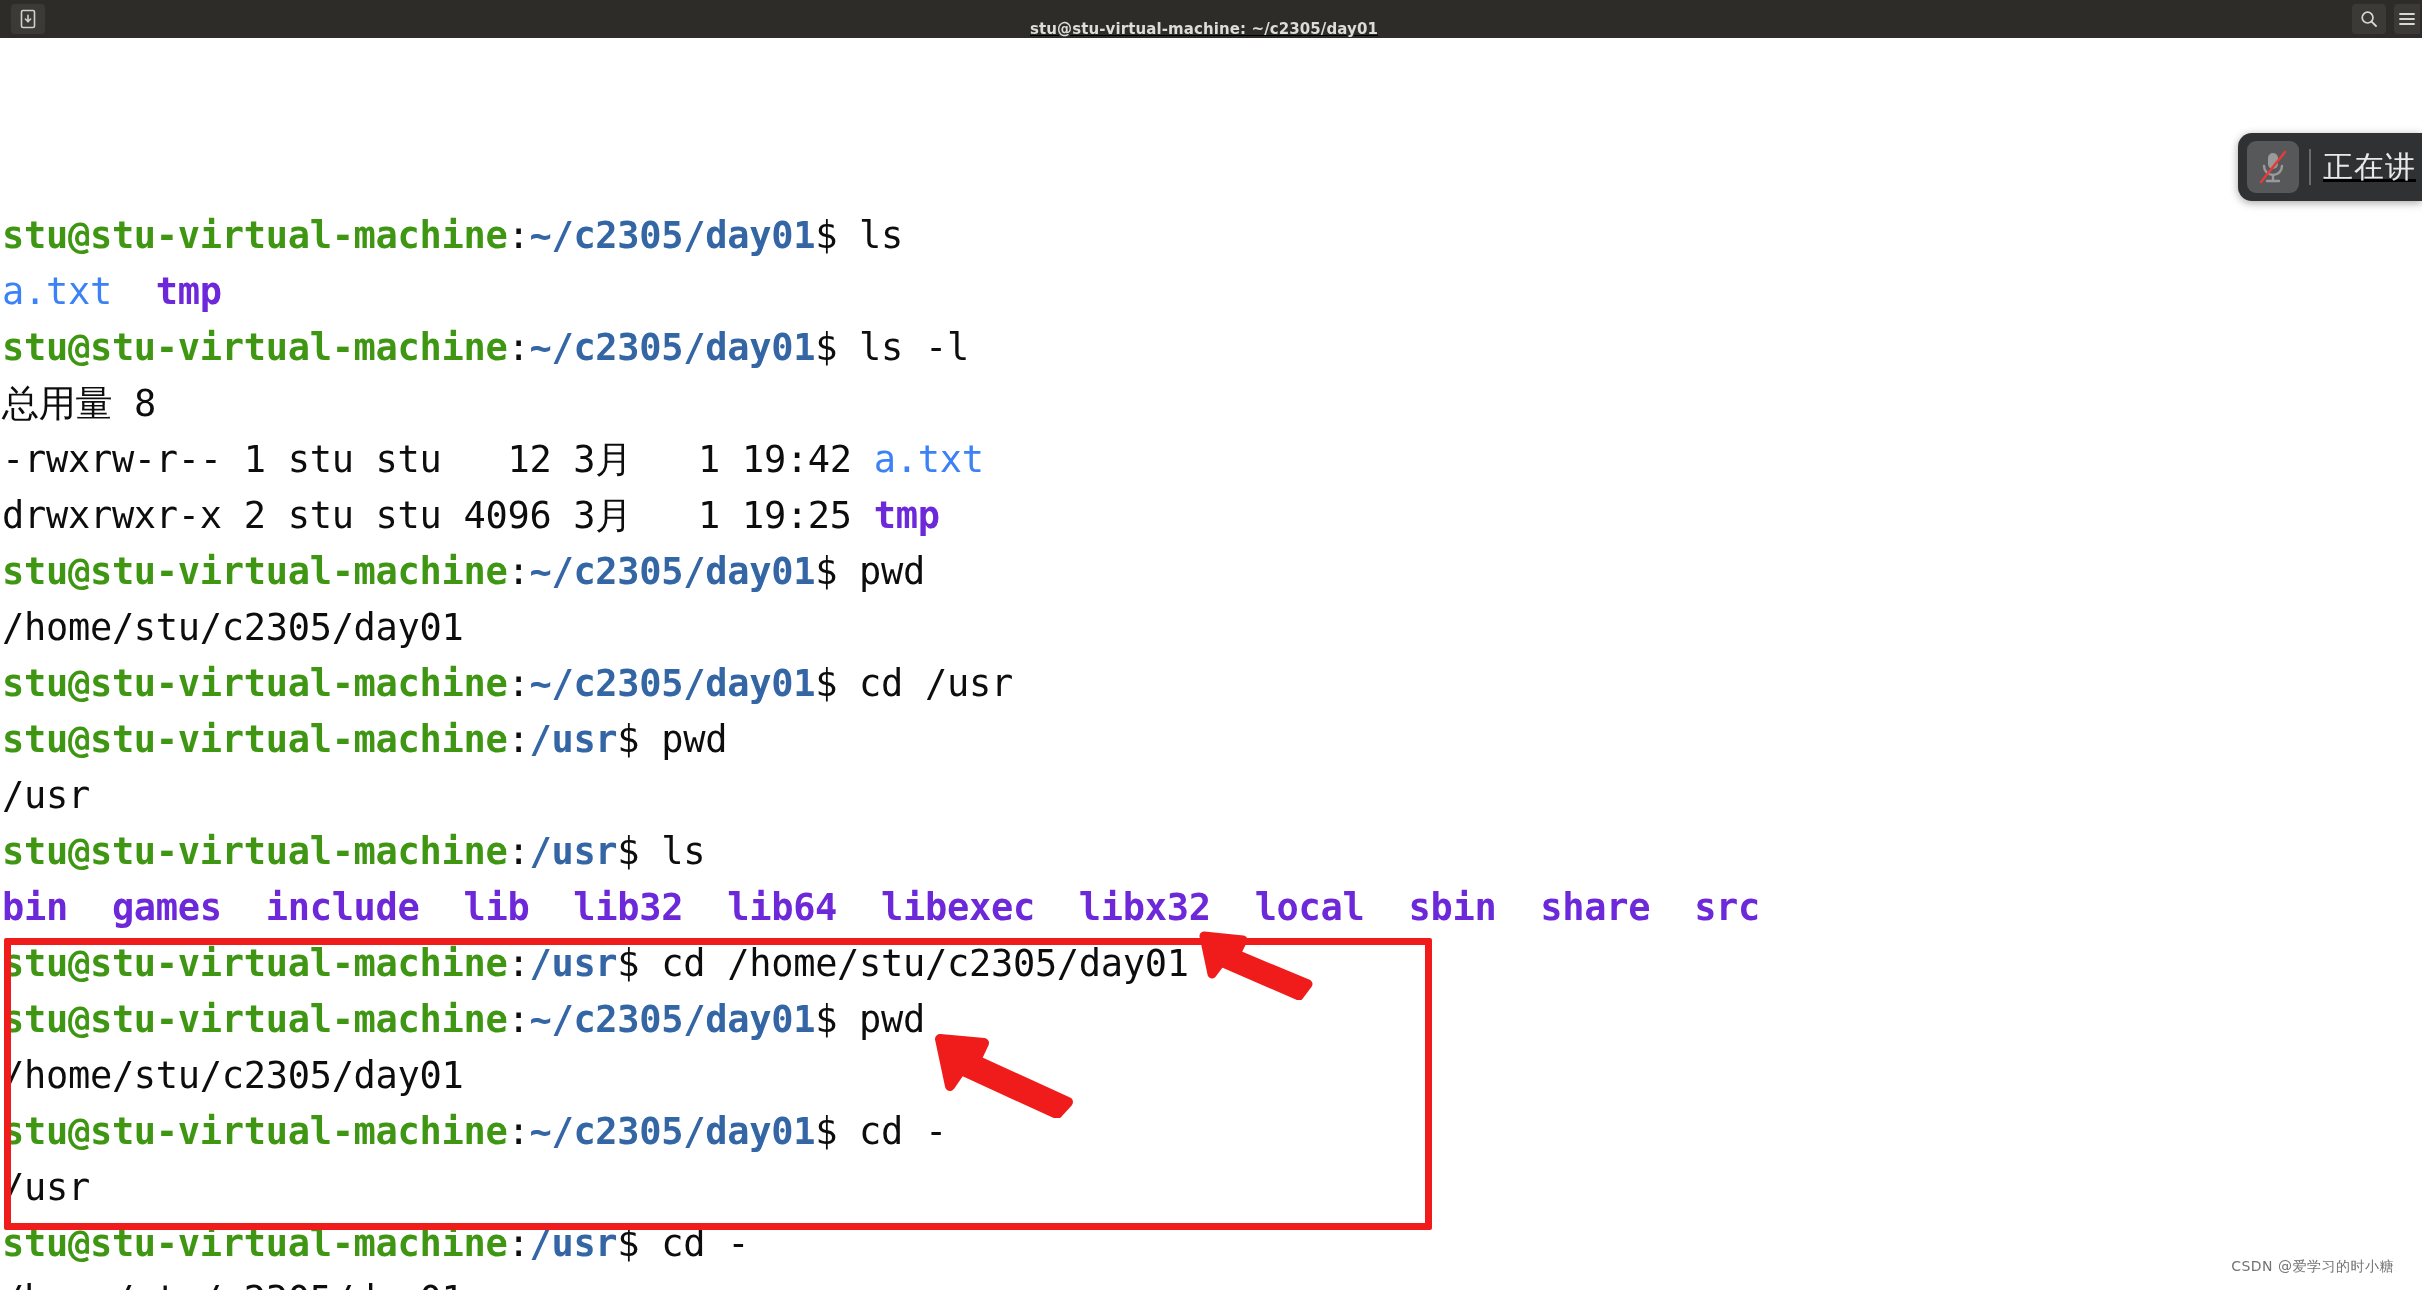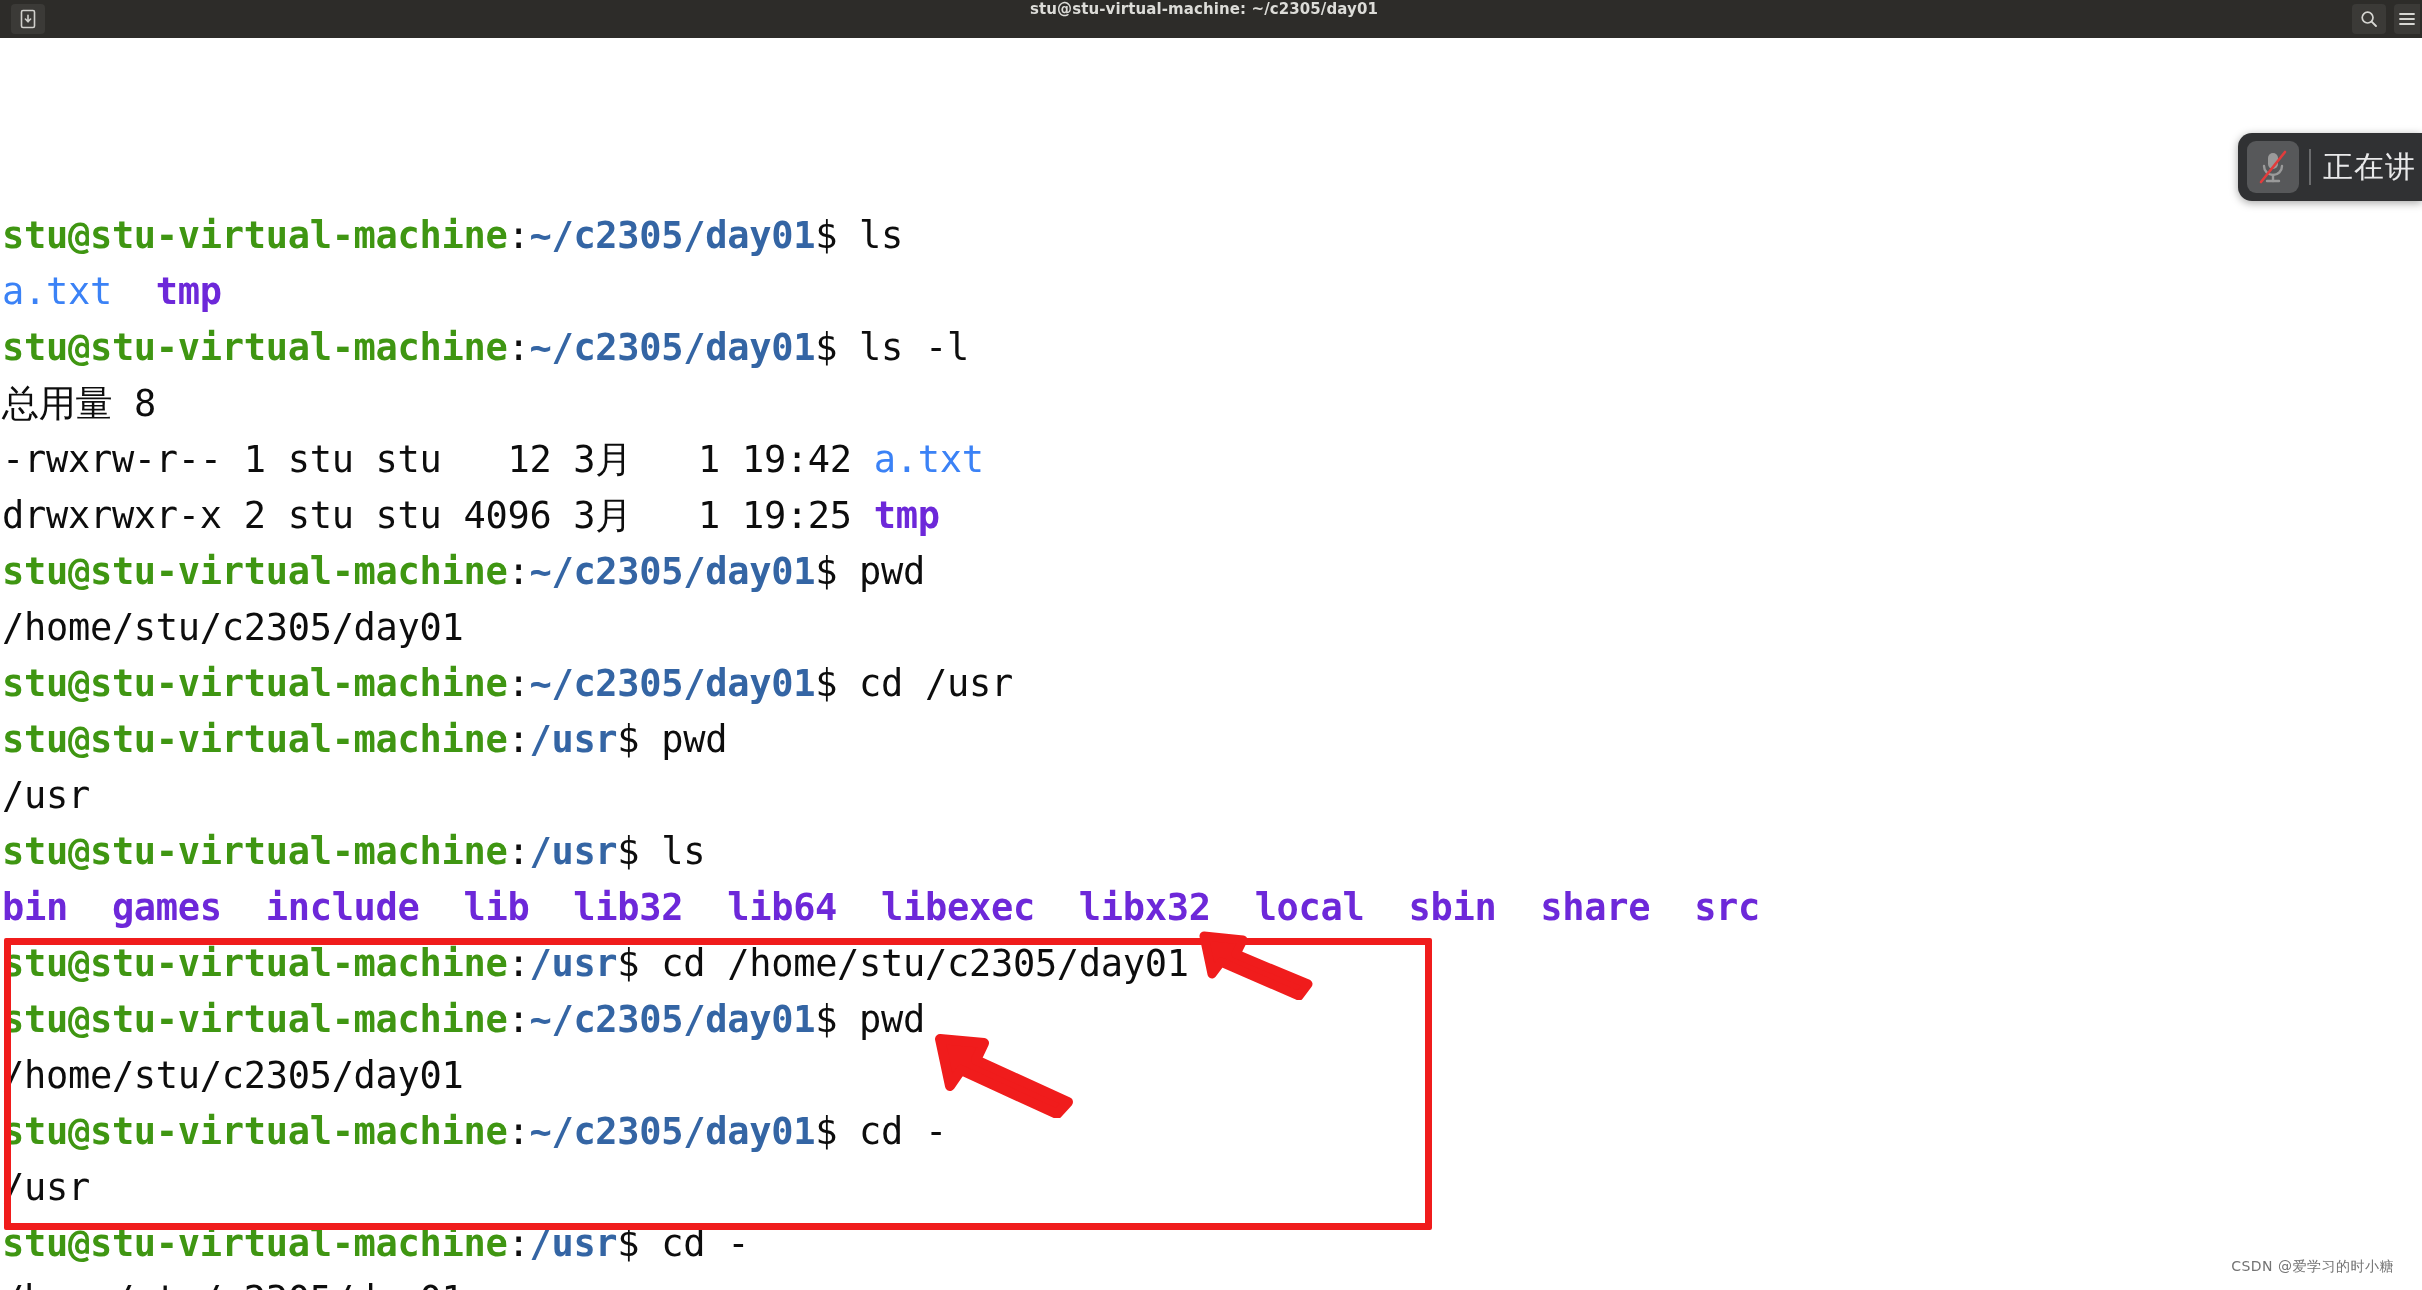--- a/index.html
+++ b/index.html
@@ -20,21 +20,22 @@
   }
 
   
   #titlebar {
     position: absolute;
     top: 0; left: 0;
     width: 2422px;
     height: 38px;
     background: #2d2c29;
     display: flex;
-    align-items: flex-start;
+    align-items: flex-end;
+    text-decoration: underline;
   }
 
   #titlebar .tb-left {
     width: 56px;
     height: 38px;
     display: flex;
     align-items: center;
     justify-content: center;
   }
 
@@ -132,20 +133,21 @@
     right: 0;
     top: 133px;
     height: 68px;
     min-width: 170px;
     background: #303133;
     border-radius: 14px 0 0 14px;
     display: flex;
     align-items: center;
     padding: 0 6px 0 9px;
     box-shadow: 0 2px 8px rgba(0,0,0,0.35);
+    text-decoration: underline;
   }
 
   #mic-overlay .mic-btn {
     width: 52px;
     height: 52px;
     background: #57585a;
     border-radius: 9px;
     display: flex;
     align-items: center;
     justify-content: center;

